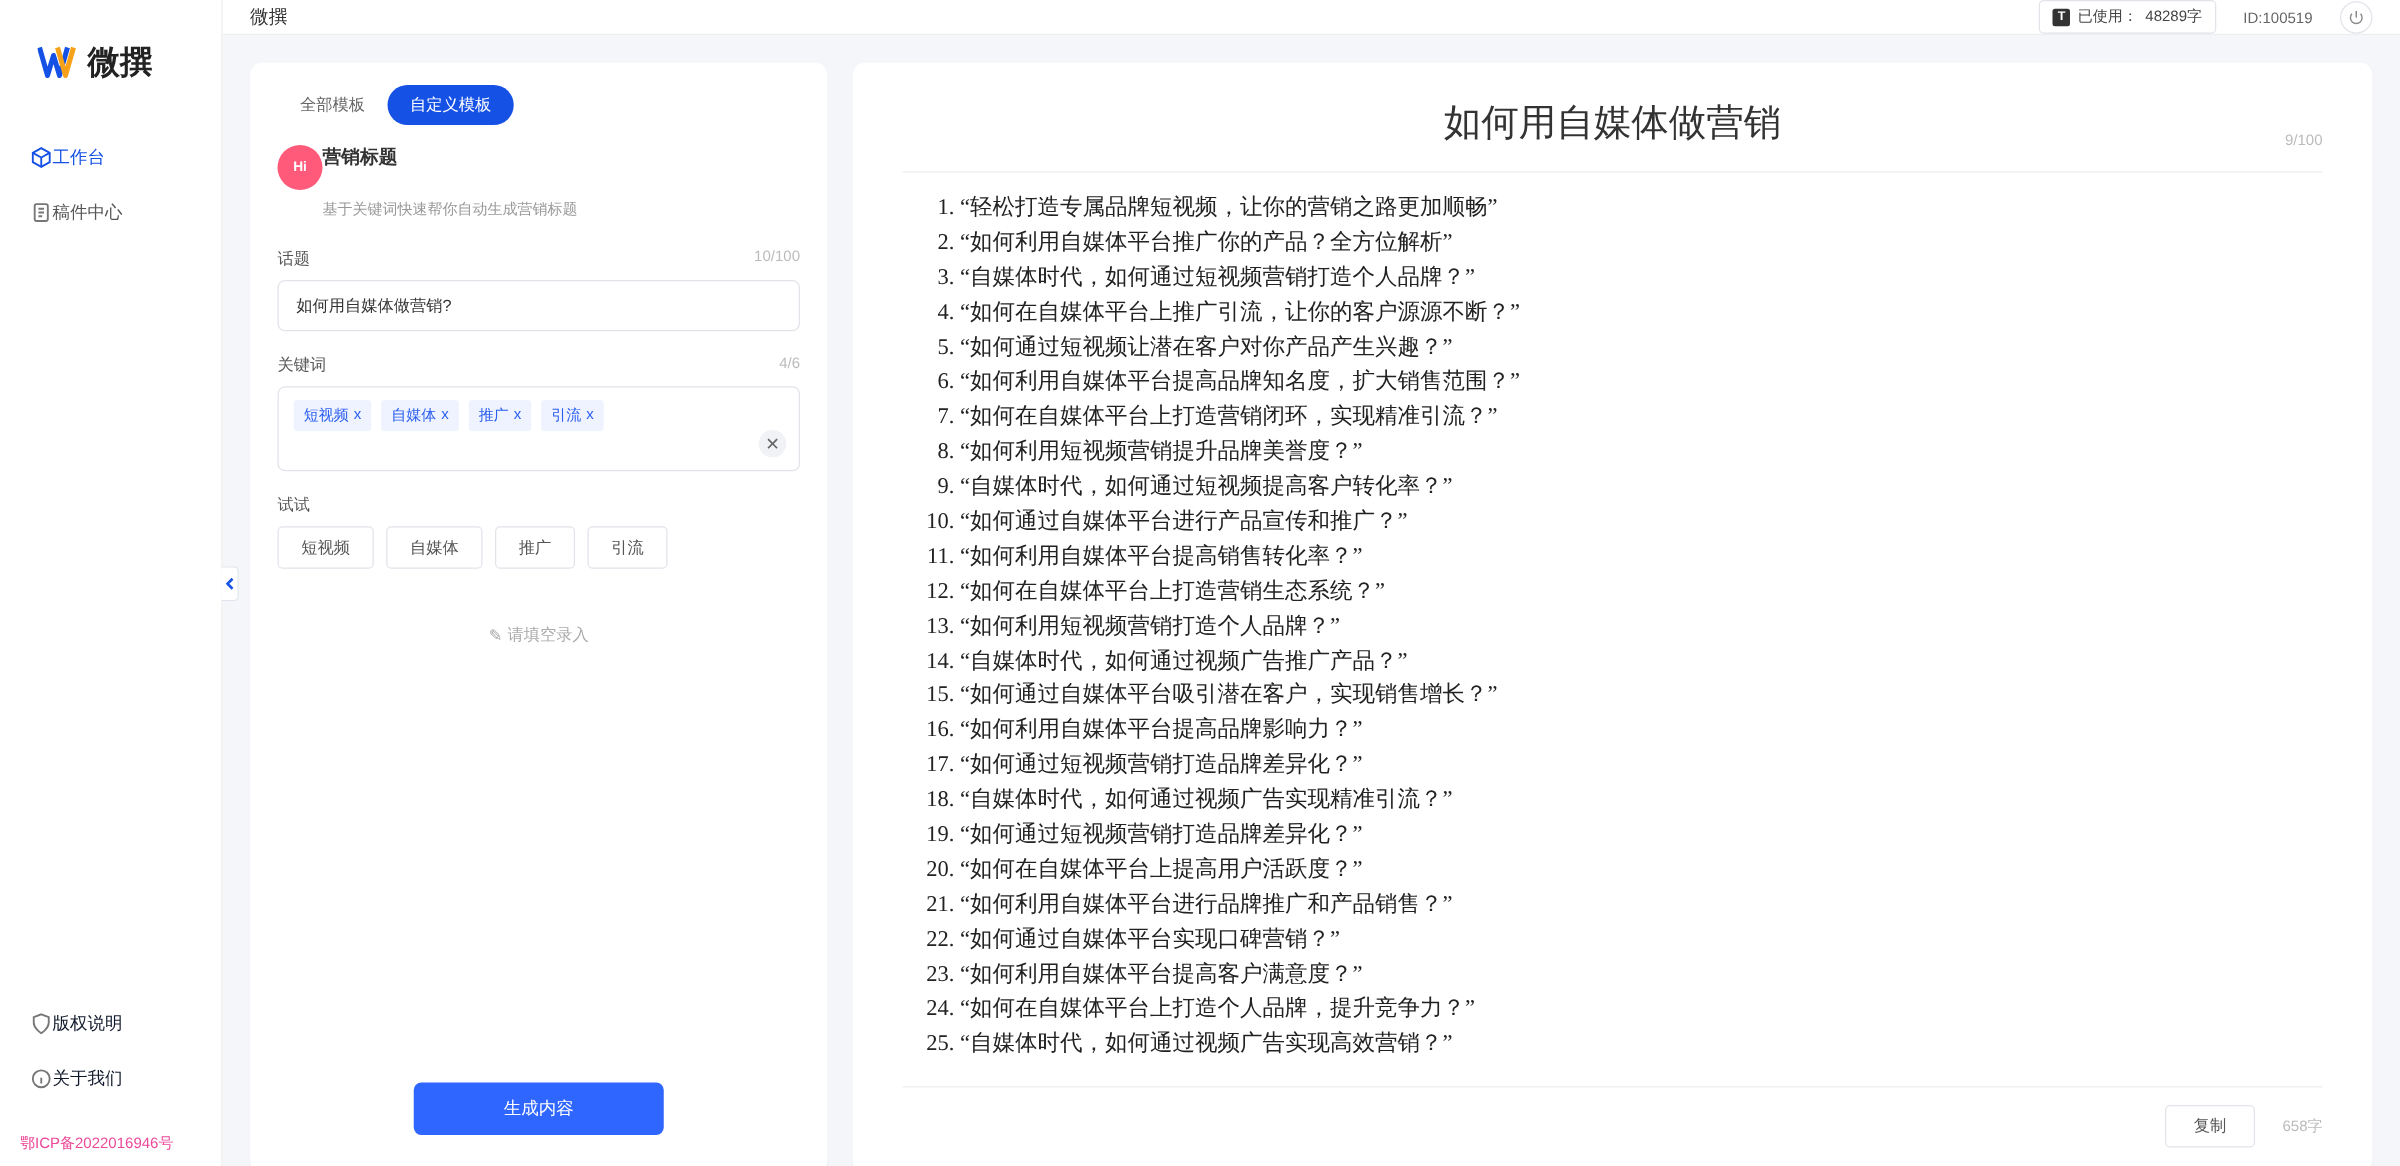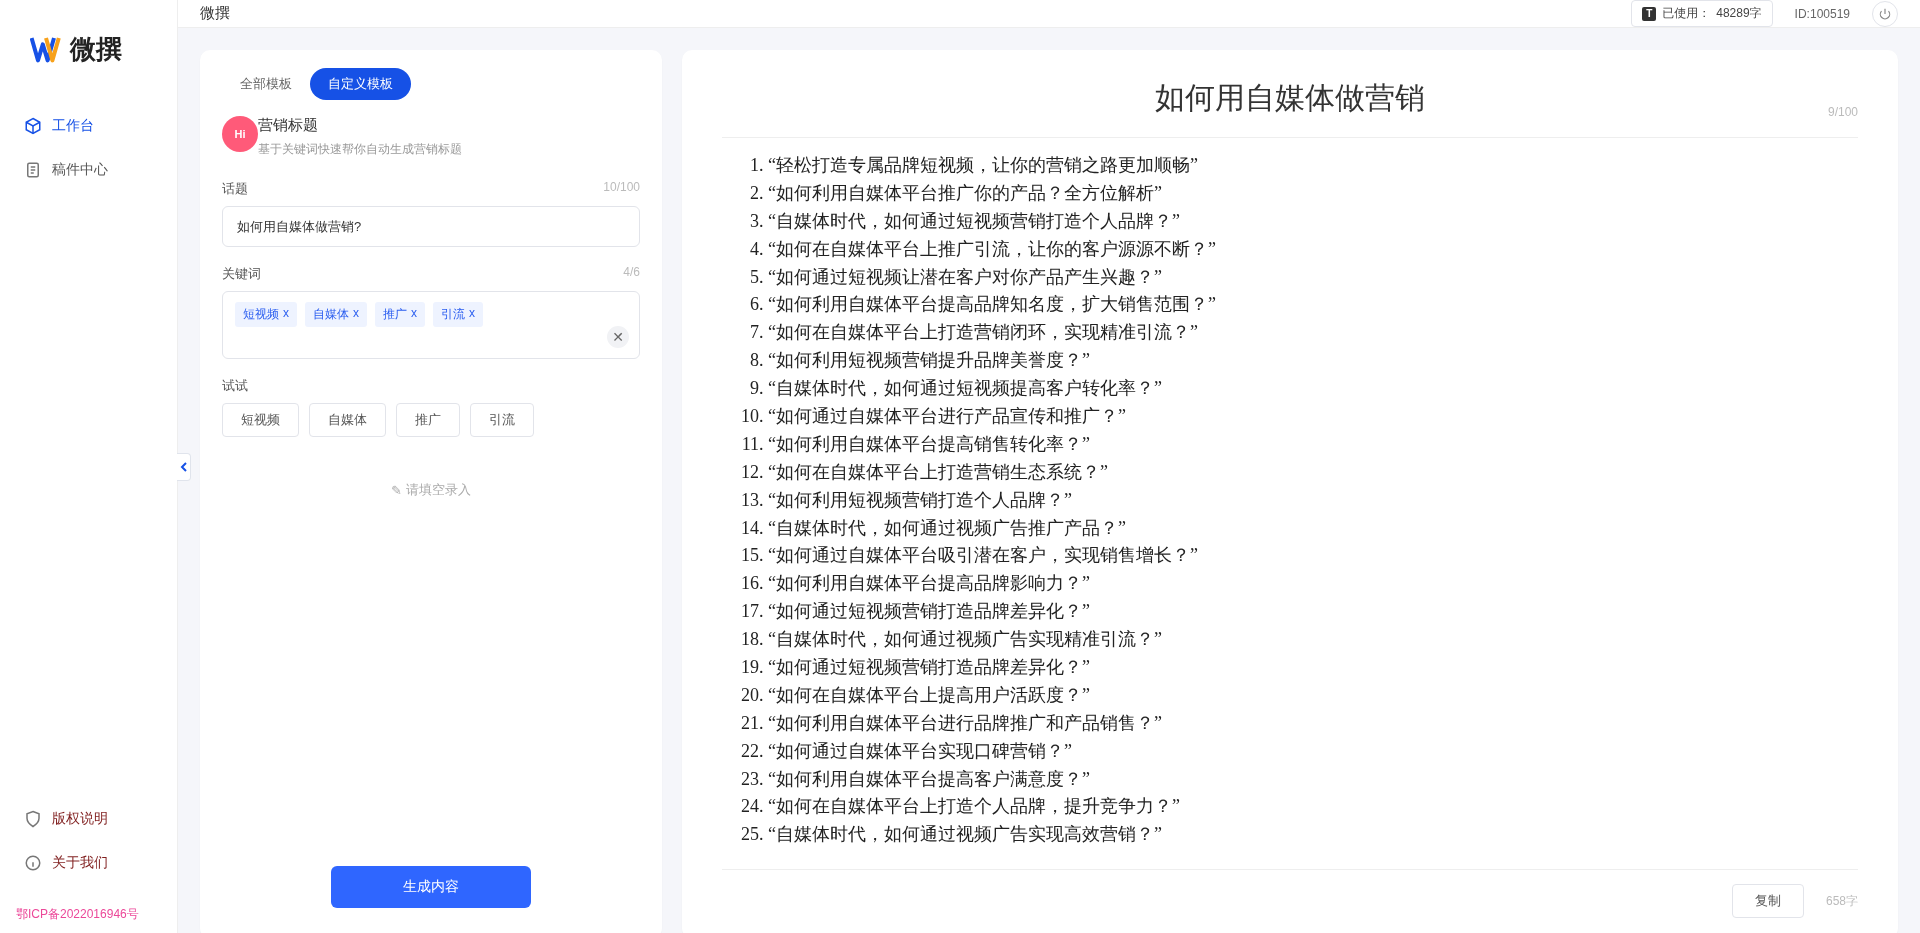--- a/index.html
+++ b/index.html
@@ -2,44 +2,44 @@
 <html><head>
 <meta charset="utf-8">
 <style>
 *{box-sizing:border-box;margin:0;padding:0}
 body{font-family:-apple-system,"PingFang SC","Helvetica Neue",Arial,sans-serif;background:#f5f6fa;color:#333;font-size:14px;width:1920px;height:933px;overflow:hidden}
 .app{display:flex;height:100%}
 .sidebar{width:178px;background:#fff;border-right:1px solid #eee;display:flex;flex-direction:column;position:relative}
 .logo{display:flex;align-items:center;gap:8px;padding:32px 24px 40px 30px;font-size:26px;font-weight:700;color:#222}
 .logo-mark{width:32px;height:28px;position:relative}
 .nav{flex:1;padding:0 10px}
-.nav-item{display:flex;align-items:center;gap:10px;padding:10px 14px;border-radius:6px;color:#555;cursor:pointer;margin-bottom:6px}
+.nav-item{display:flex;align-items:center;padding:10px 14px;border-radius:6px;color:#555;cursor:pointer;margin-bottom:6px}
 .nav-item.active{color:#1651e6;font-weight:500}
 .nav-item .ic{width:18px;height:18px;display:flex;align-items:center;justify-content:center}
 .bottom-nav{padding:10px 10px 18px 10px}
-.bottom-nav .nav-item{color:#7f1d1d}
+.bottom-nav .nav-item{color:#0f172a}
 .footer-text{font-size:12px;color:#ec4899;padding:0 16px 10px}
 .collapse-tab{position:absolute;right:-14px;top:50%;transform:translateY(-50%);width:14px;height:28px;background:#fff;border:1px solid #e0e4ec;border-left:none;border-radius:0 4px 4px 0;display:flex;align-items:center;justify-content:center;cursor:pointer;color:#1651e6}
 .main{flex:1;display:flex;flex-direction:column}
 .topbar{height:52px;background:#fff;border-bottom:1px solid #eee;display:flex;align-items:center;padding:0 22px;gap:22px}
 .topbar-title{font-size:15px;color:#333}
 .topbar-spacer{flex:1}
 .usage-pill{display:flex;align-items:center;gap:6px;border:1px solid #e2e4ea;border-radius:4px;padding:4px 10px;font-size:12px;color:#444}
 .usage-pill .ic{width:14px;height:14px;background:#333;color:#fff;border-radius:2px;font-size:10px;display:flex;align-items:center;justify-content:center;font-weight:700}
 .id-text{font-size:12px;color:#666}
 .power-btn{width:26px;height:26px;border:1px solid #e2e4ea;border-radius:50%;display:flex;align-items:center;justify-content:center;color:#888;cursor:pointer}
 .content{flex:1;display:flex;gap:20px;padding:22px}
 .panel{background:#fff;border-radius:10px;box-shadow:0 1px 2px rgba(0,0,0,.03)}
 .left-panel{width:462px;display:flex;flex-direction:column;padding:18px 22px}
 .tabs{display:flex;gap:0;margin-bottom:16px}
 .tab{padding:7px 18px;border-radius:999px;font-size:13px;color:#666;cursor:pointer}
 .tab.active{background:#1651e6;color:#fff}
 .template-head{display:flex;align-items:flex-start;margin-bottom:22px}
 .template-icon{width:36px;height:36px;border-radius:50%;background:#ff5a79;color:#fff;font-size:11px;font-weight:700;display:flex;align-items:center;justify-content:center}
-.template-name{font-weight:400;font-size:15px;margin-bottom:6px}
+.template-name{font-weight:700;font-size:15px;margin-bottom:24px}
 .template-desc{font-size:12px;color:#999}
 .field{margin-bottom:18px}
 .field-head{display:flex;justify-content:space-between;font-size:13px;color:#555;margin-bottom:8px}
 .field-count{color:#bbb;font-size:12px}
 .text-input{width:100%;border:1px solid #e2e4ea;border-radius:6px;padding:12px 14px;font-size:13px;color:#333;outline:none}
 .kw-box{border:1px solid #e2e4ea;border-radius:6px;padding:10px 12px;min-height:68px;position:relative;display:flex;flex-wrap:wrap;gap:8px;align-items:flex-start}
 .chip{background:#eef3ff;color:#2b5ef0;font-size:12px;padding:4px 8px;border-radius:3px;display:inline-flex;gap:4px}
 .chip .x{cursor:pointer}
 .kw-clear{position:absolute;right:10px;bottom:10px;width:22px;height:22px;border-radius:50%;background:#f1f2f5;color:#666;display:flex;align-items:center;justify-content:center;cursor:pointer;font-size:14px}
 .suggest-row{display:flex;gap:10px;margin-top:8px}

